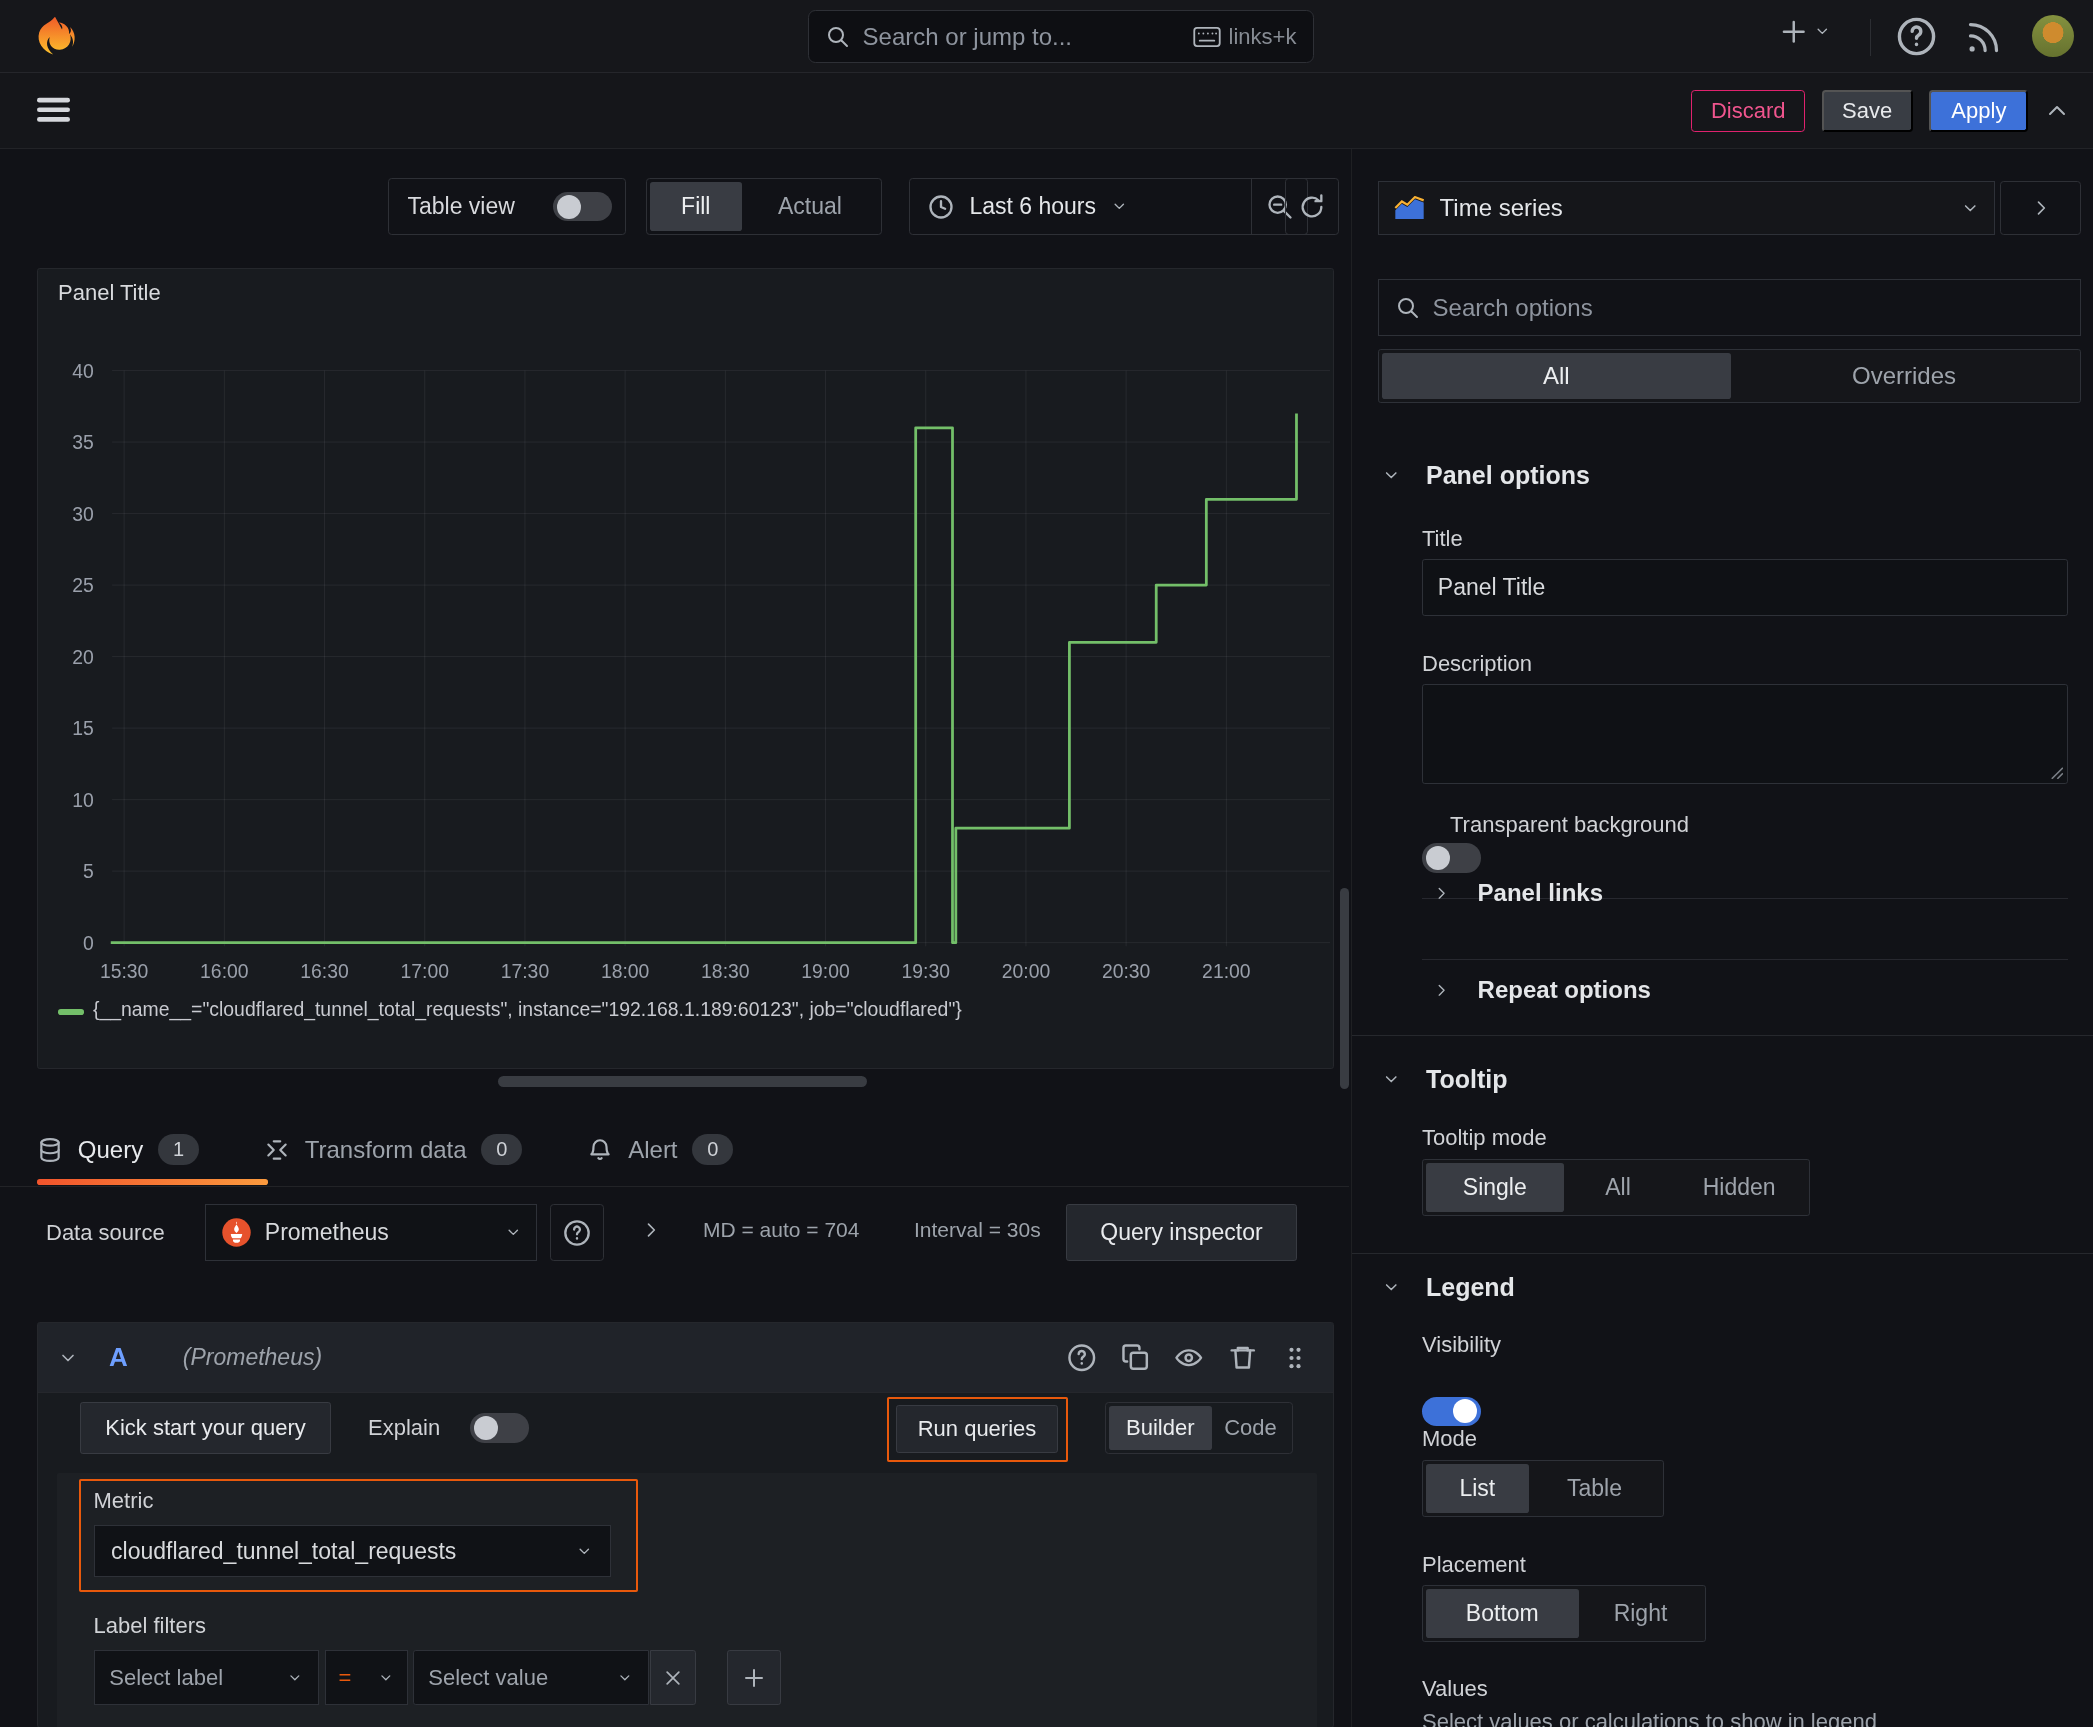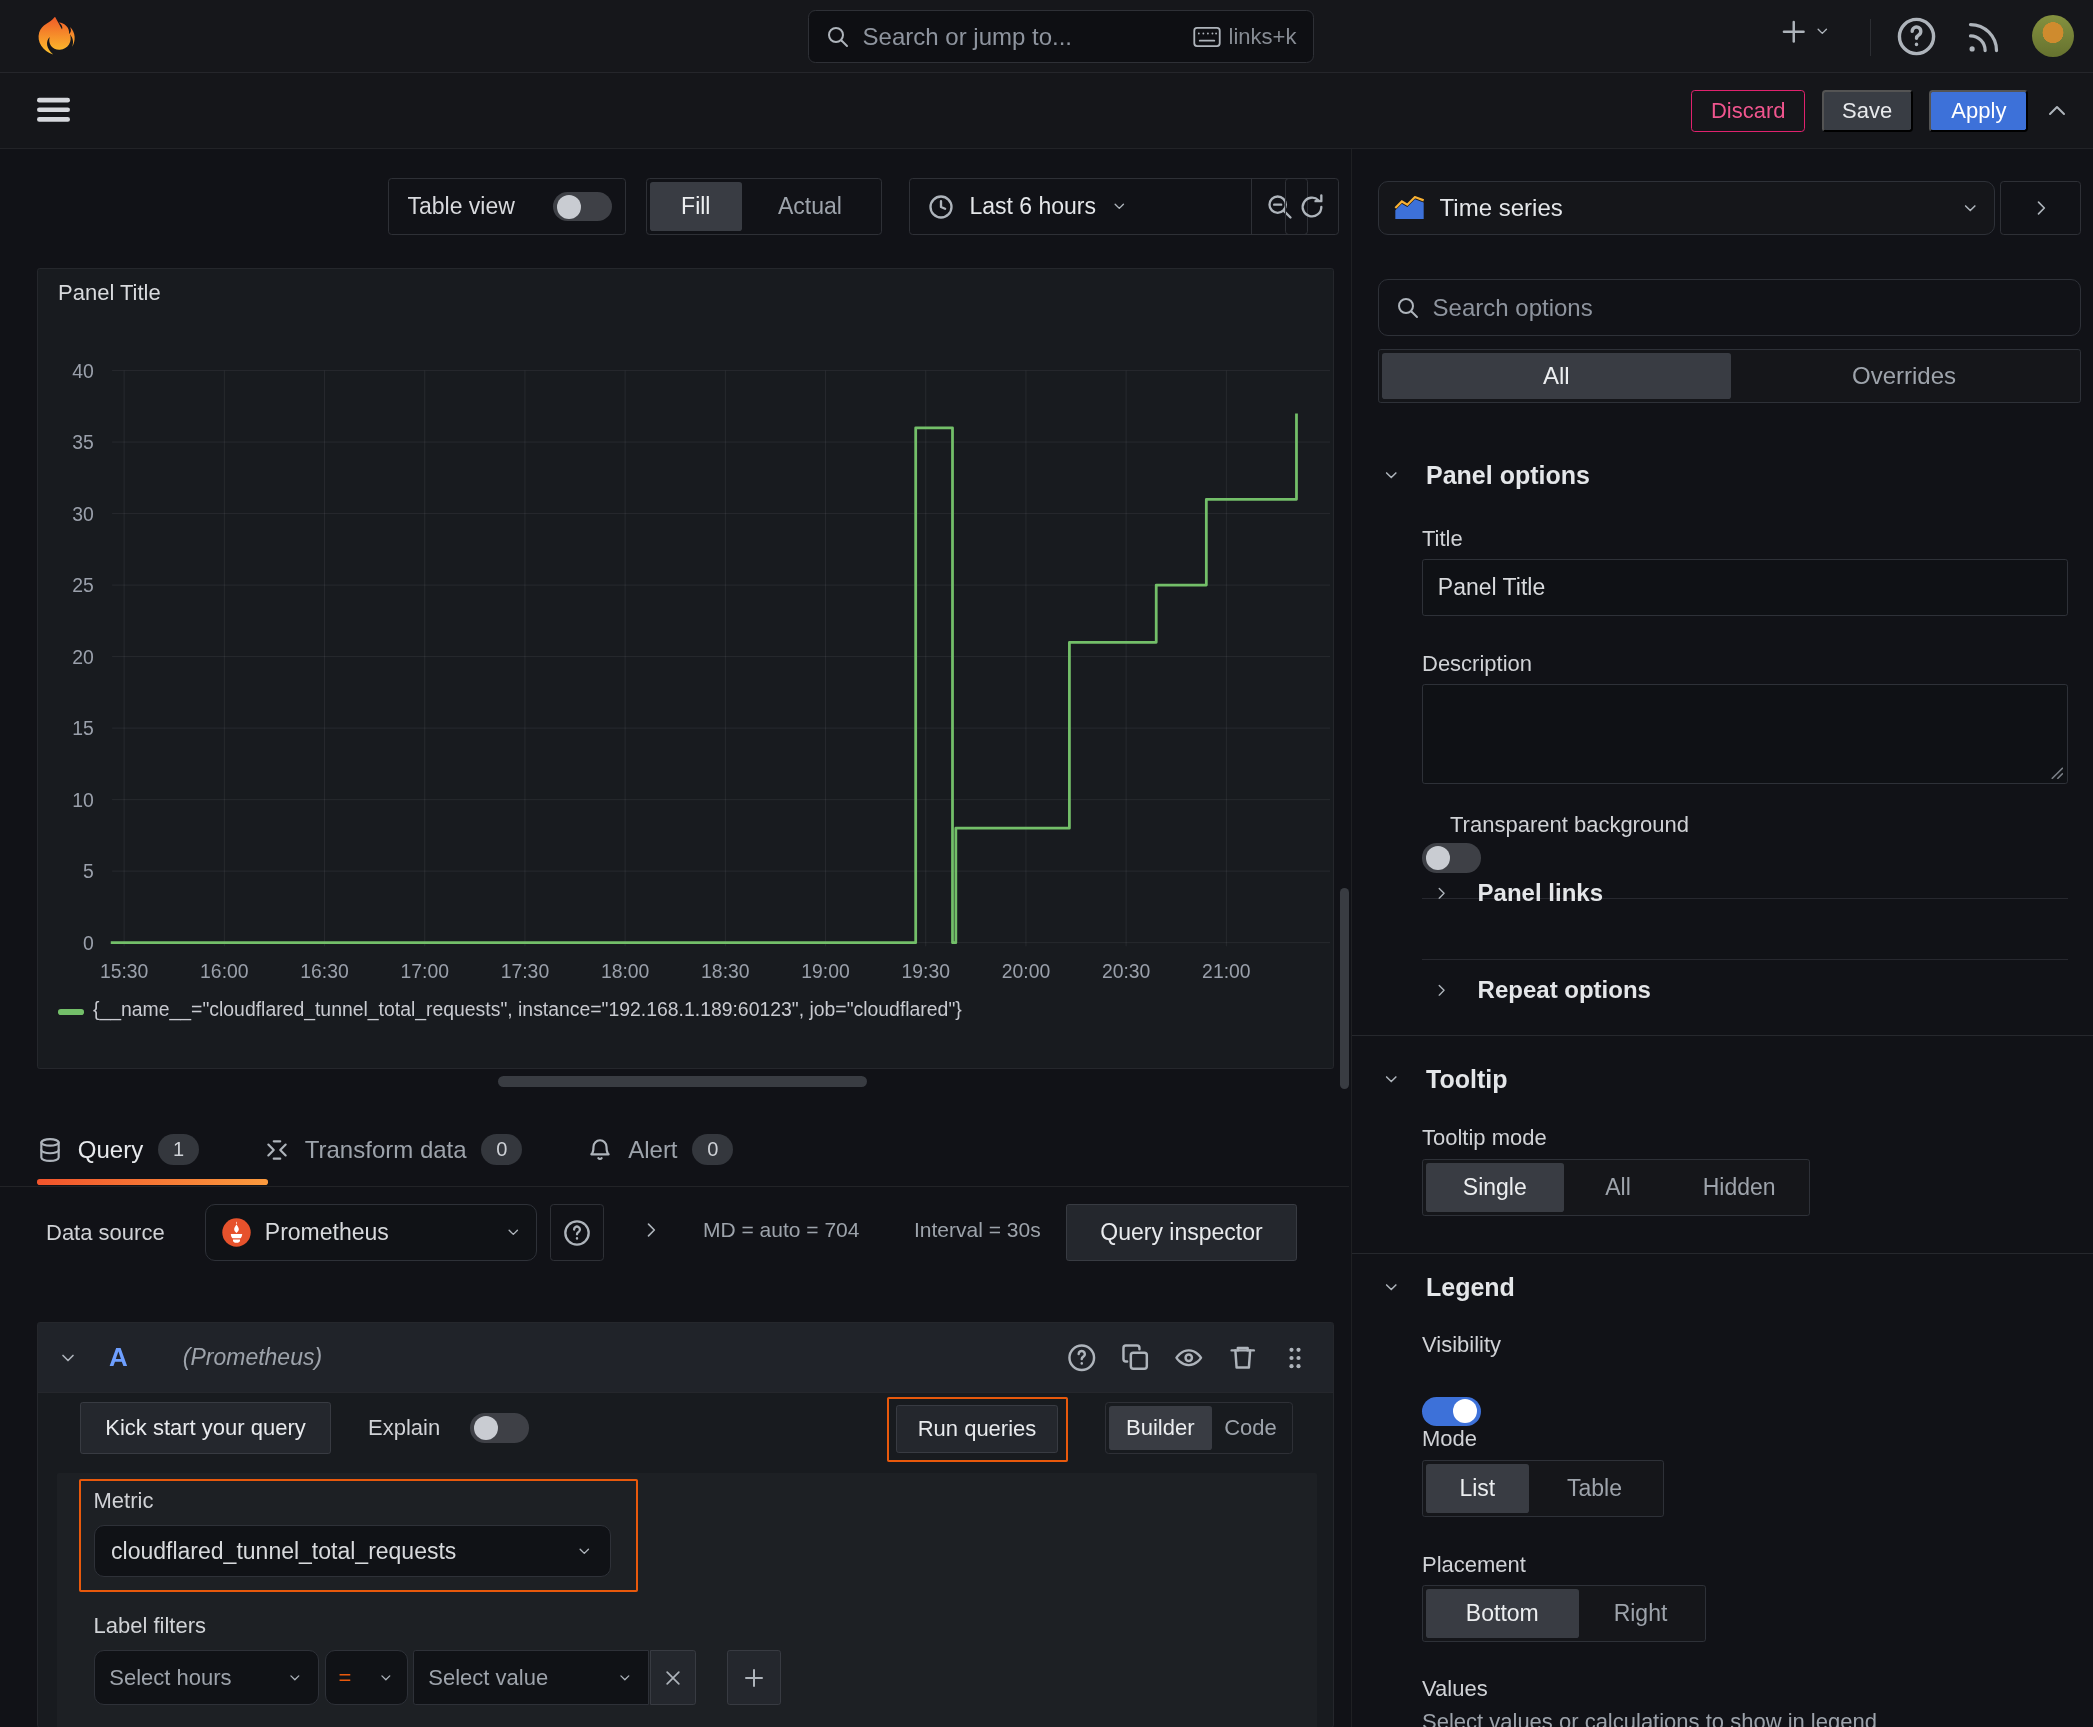--- a/index.html
+++ b/index.html
@@ -52,21 +52,21 @@
 
   
   .tabrow { position:absolute; left:37px; top:1119px; height:61px; display:flex; align-items:center; gap:65px; }
   .tab { display:flex; align-items:center; gap:14.8px; font-size:24px; }
   .badge { min-width:41px; height:31px; border-radius:15.7px; background:#34373d; color:#cfd2d7; font-size:20px;
     display:flex; align-items:center; justify-content:center; padding:0 11px; }
   .tab-underline { position:absolute; left:37px; top:1179px; width:231px; height:5.5px; border-radius:2.8px;
     background:linear-gradient(90deg,#f2542c,#fb9a3e); }
   .tabs-divider { position:absolute; left:0; top:1186px; width:1349px; height:0.9px; background:#222327; }
 
-  .dk-select { background:#101216; border:0.9px solid #2e3138; border-radius:10px; display:flex; align-items:center; }
+  .dk-select { background:#101216; border:0.9px solid #2e3138; border-radius:0; display:flex; align-items:center; }
   .btn-sec { background:#24272d; border:0.9px solid #383b42; border-radius:2.8px; color:#e8eaed; font-size:22px;
     display:flex; align-items:center; justify-content:center; }
 
   
   .qcard { position:absolute; left:37px; top:1322px; width:1297px; height:406px; background:#181b1f;
     border:0.9px solid #25272c; border-radius:2.8px; }
   .qhead { position:absolute; left:0; top:0; width:100%; height:70px; background:#202329; border-bottom:0.9px solid #25272c;
     display:flex; align-items:center; }
   .qbody { position:absolute; left:18.5px; top:150px; width:1260px; height:257px; background:#1d2024; border-radius:1.8px; }
   .annot { position:absolute; border:2.8px solid #e8590c; border-radius:1.8px; }
@@ -373,21 +373,21 @@
     <span class="abs field-label" style="left:37px;top:14.8px;">Metric</span>
     <div class="abs dk-select" style="left:37px;top:52px;width:517px;height:52px;padding:0 16.6px;">
       <span style="font-size:23px;color:#d8dadd;flex:1;">cloudflared_tunnel_total_requests</span>
       <svg class="ic" width="16.6" height="16.6" viewBox="0 0 24 24">
           <polyline points="6,9 12,15 18,9"></polyline>
         </svg>
     </div>
 
     <span class="abs field-label" style="left:37px;top:140px;">Label filters</span>
     <div class="abs dk-select" style="left:37px;top:177px;width:225px;height:55px;padding:0 14.8px;">
-      <span style="font-size:22px;color:#9da3ab;flex:1;">Select hours</span>
+      <span style="font-size:22px;color:#9da3ab;flex:1;">Select label</span>
       <svg class="ic" width="15.7" height="15.7" viewBox="0 0 24 24">
           <polyline points="6,9 12,15 18,9"></polyline>
         </svg>
     </div>
     <div class="abs dk-select" style="left:268px;top:177px;width:83px;height:55px;padding:0 13px;">
       <span style="font-size:22px;color:#e8590c;flex:1;">=</span>
       <svg class="ic" width="15.7" height="15.7" viewBox="0 0 24 24">
           <polyline points="6,9 12,15 18,9"></polyline>
         </svg>
     </div>

